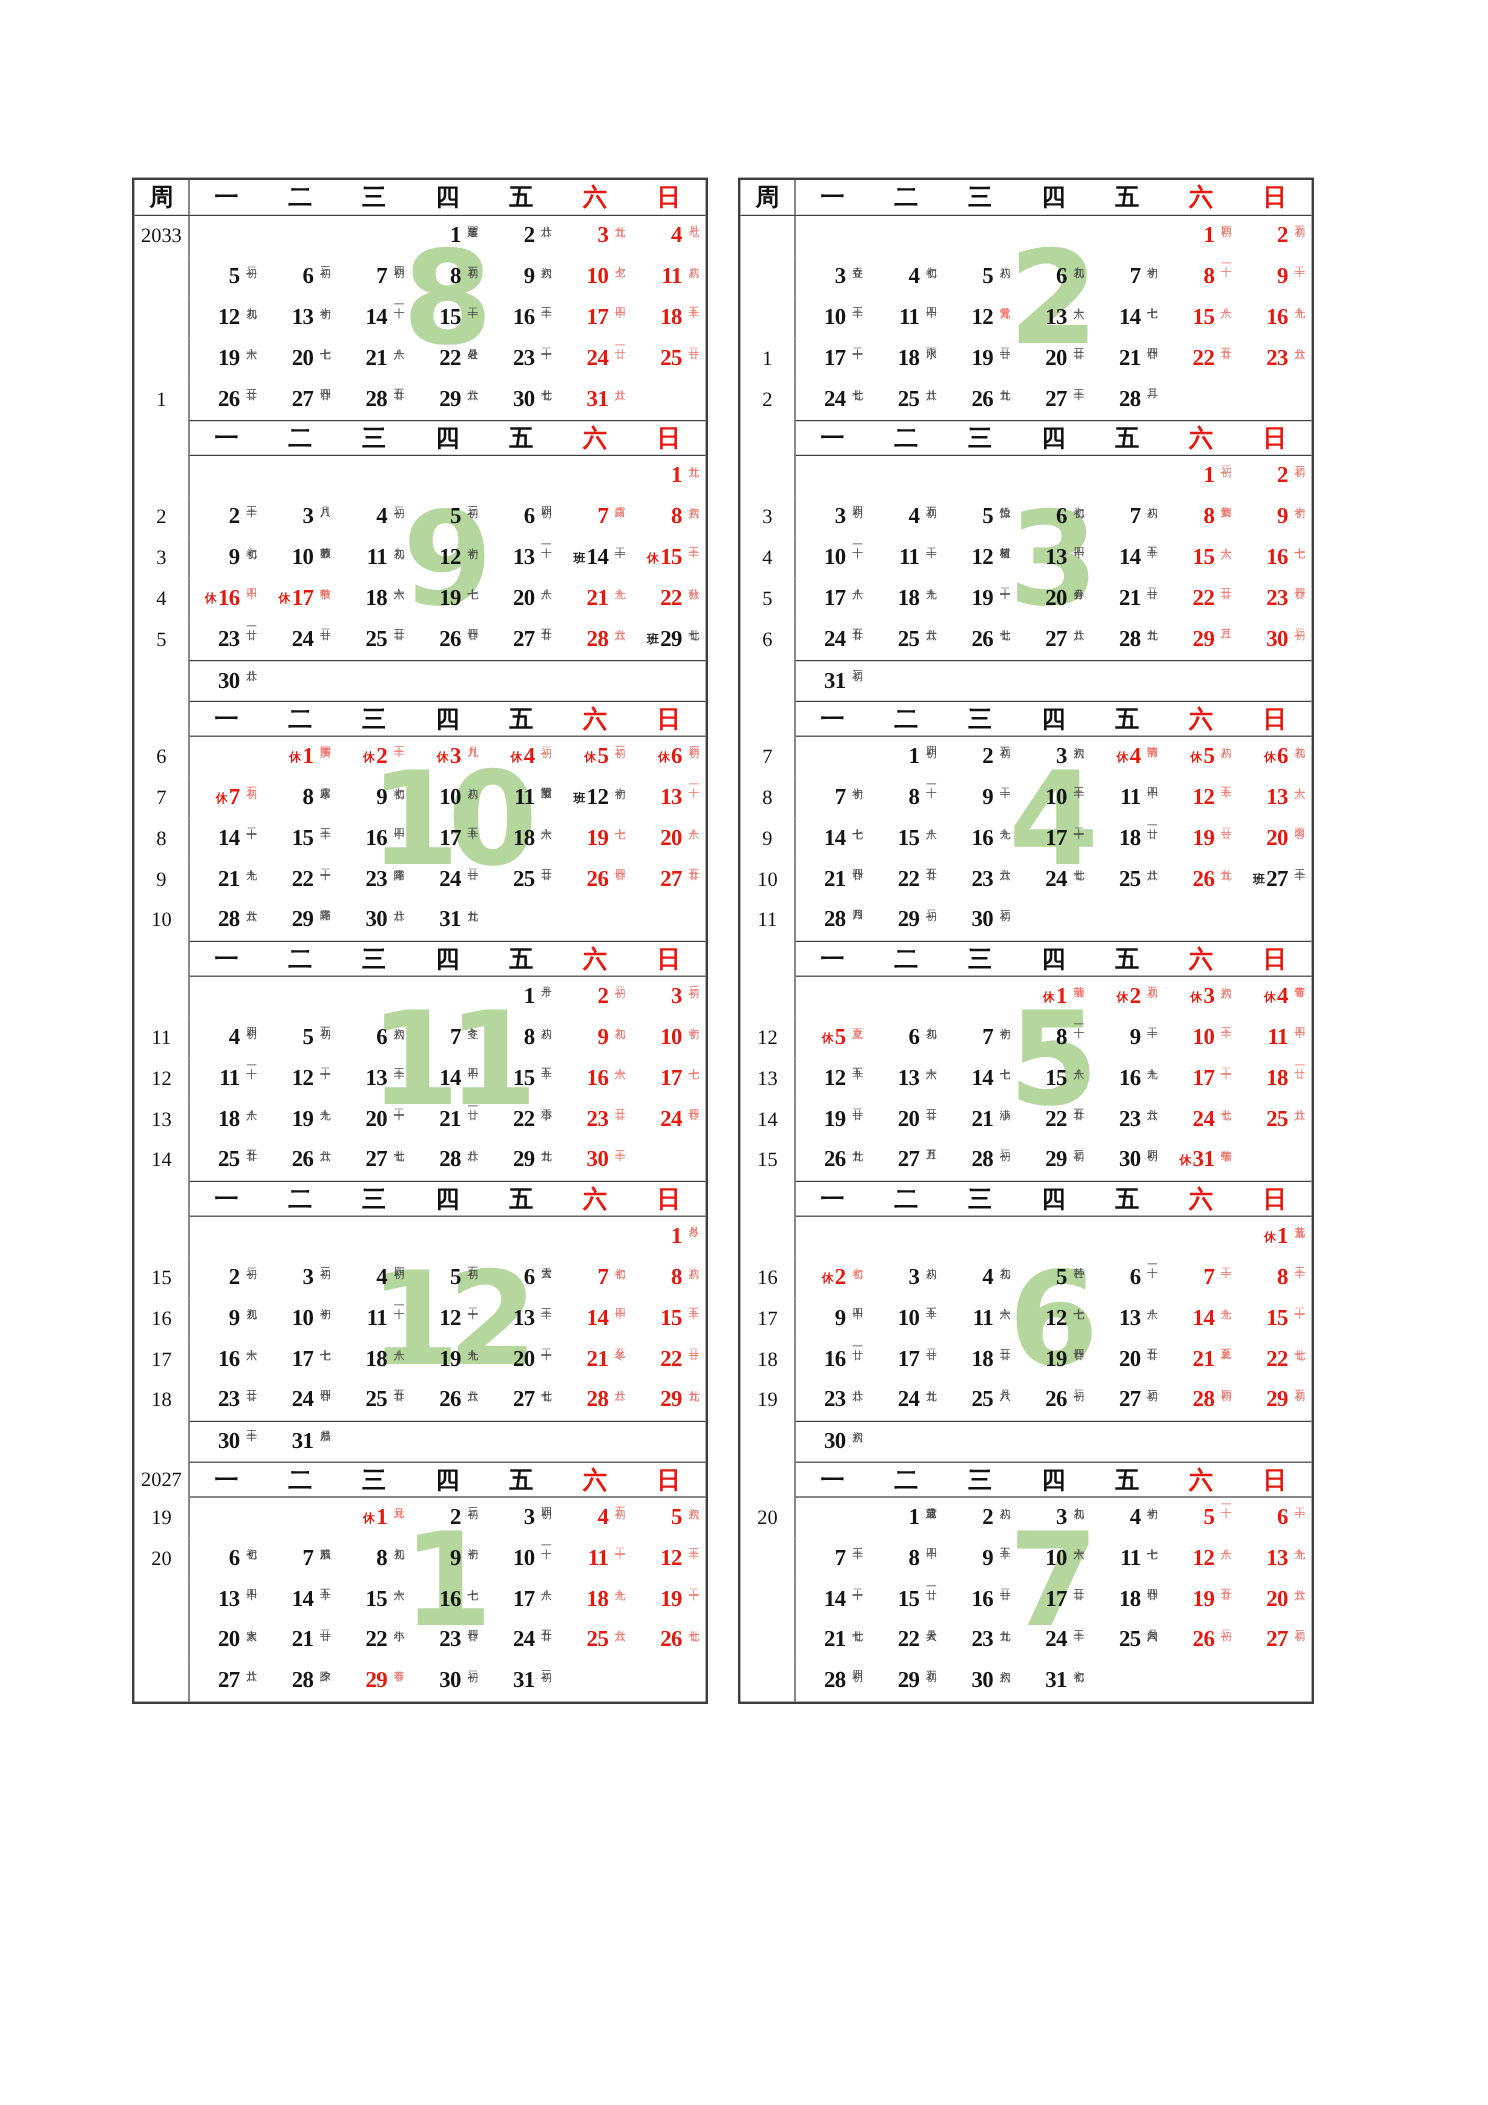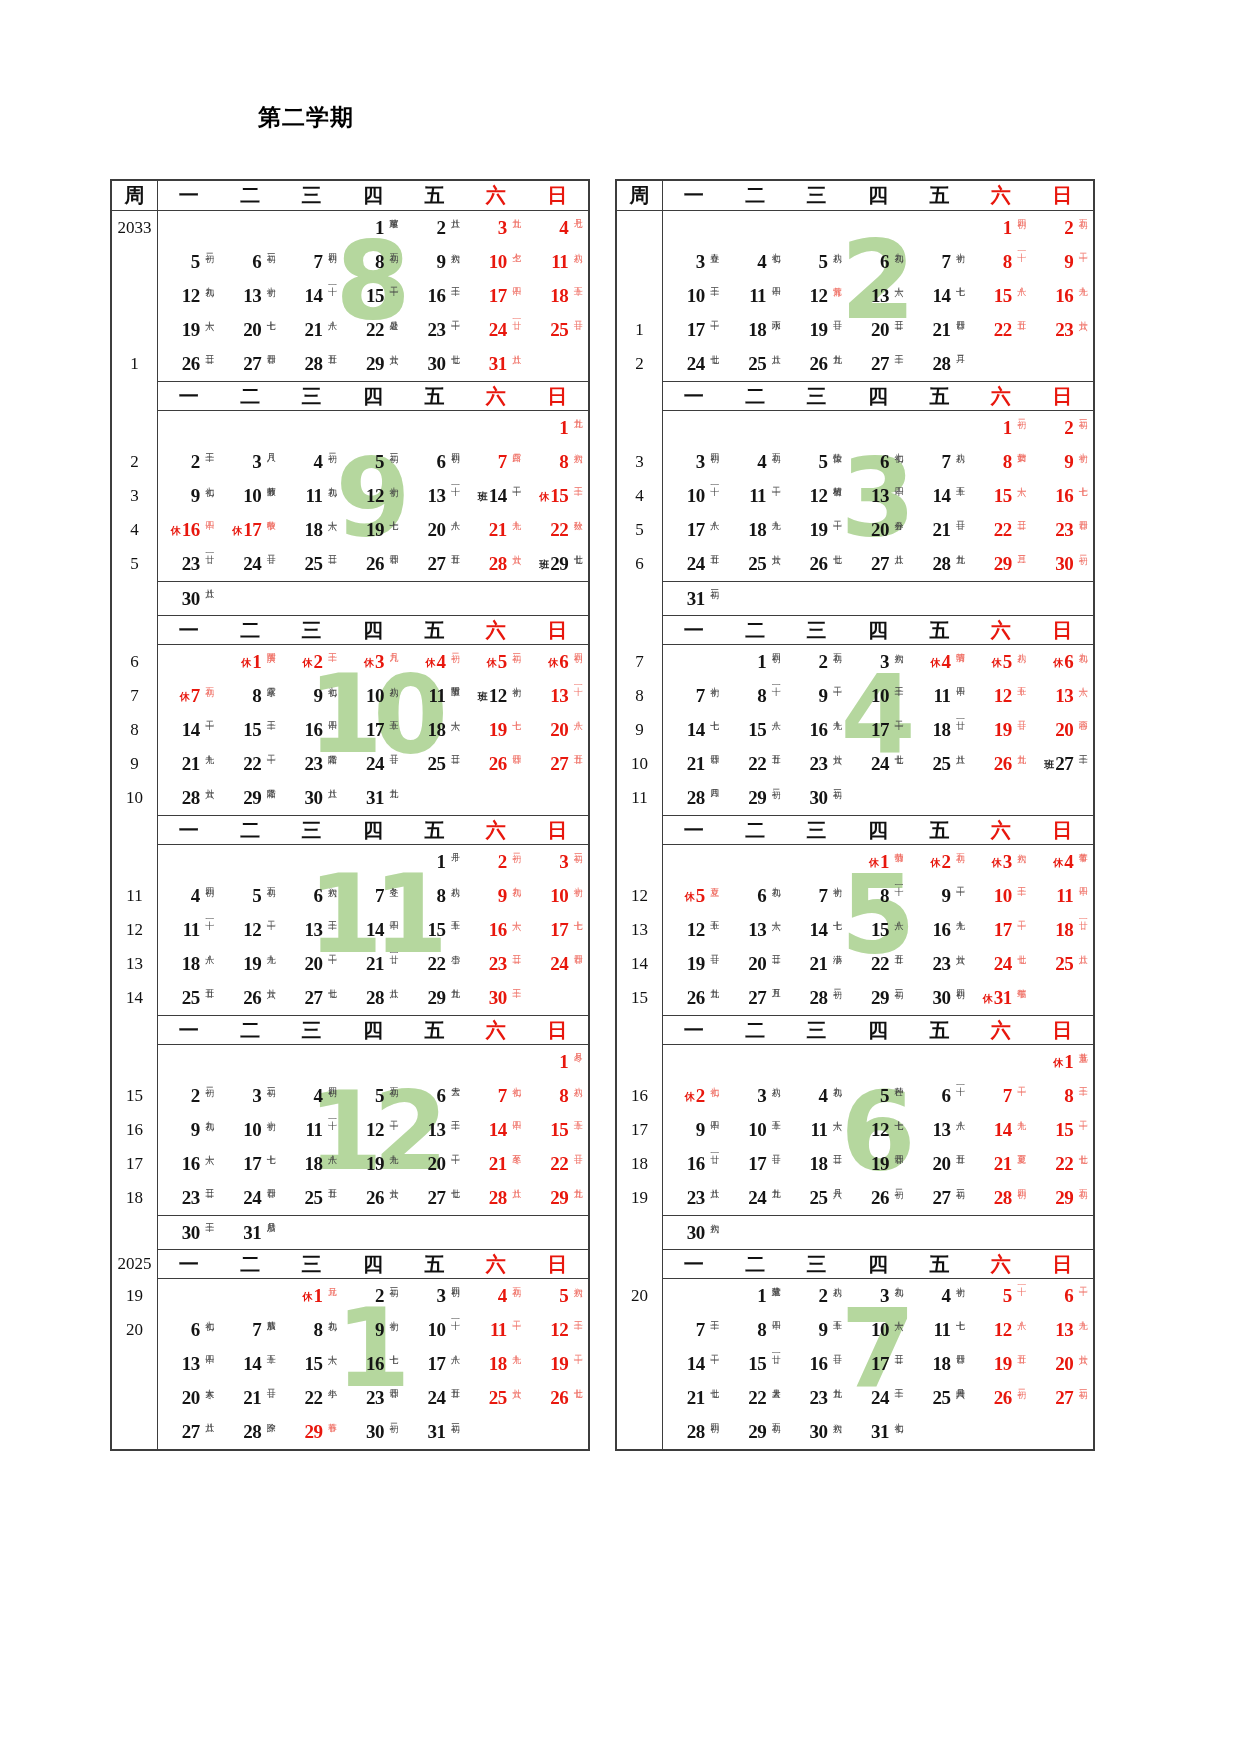--- a/index.html
+++ b/index.html
@@ -30,21 +30,20 @@
   .num{font-size:19px;font-weight:bold;letter-spacing:-0.5px;}
   .mk{font-size:10px;font-weight:bold;position:relative;top:-2px;margin-right:1px;
       font-family:"Liberation Sans",sans-serif;}
   .lbl{writing-mode:vertical-rl;text-orientation:upright;height:33px;width:13px;flex:none;
        font-size:9px;line-height:1.2;margin-left:2px;overflow:visible;}
 </style>
 </head>
 <body>
 
 <div class="titles">
-  <div class="title">第二学期</div>
 </div>
 
 <div id="tables">
     <div class="cal-table">
       <div class="month">
         <div class="wm" style="color: rgb(181, 215, 158);">8</div>
         <div class="row hrow">
           <div class="wc wc-zhou wc-first">周</div>
           <div class="strip hstrip">
             <div class="hcell">一</div>
@@ -896,21 +895,21 @@
             <div class="dcell"></div>
             <div class="dcell"></div>
             <div class="dcell"></div>
             <div class="dcell"></div>
           </div>
         </div>
       </div>
       <div class="month">
         <div class="wm" style="color: rgb(181, 215, 158);">1</div>
         <div class="row hrow">
-          <div class="wc">2025</div>
+          <div class="wc">2027</div>
           <div class="strip hstrip">
             <div class="hcell">一</div>
             <div class="hcell">二</div>
             <div class="hcell">三</div>
             <div class="hcell">四</div>
             <div class="hcell">五</div>
             <div class="hcell" style="color: rgb(232, 23, 13);">六</div>
             <div class="hcell" style="color: rgb(232, 23, 13);">日</div>
           </div>
         </div>

